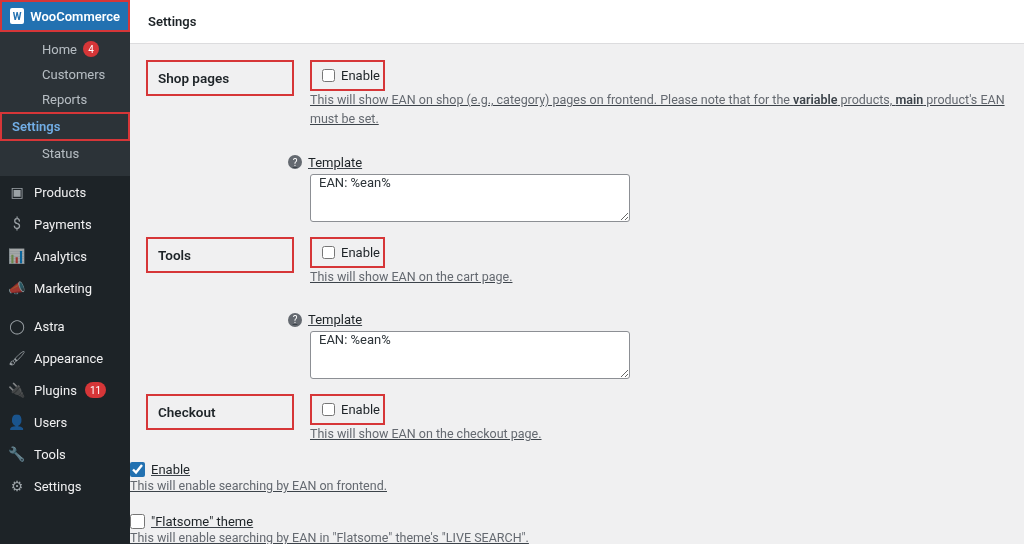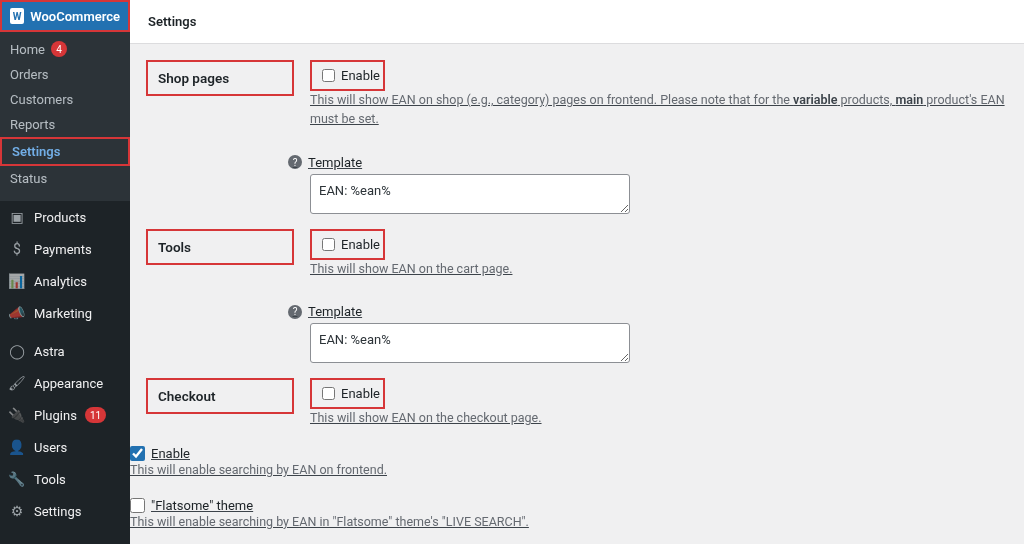--- a/index.html
+++ b/index.html
@@ -1,63 +1,60 @@
 <!DOCTYPE html>
 <html><head>
 <meta charset="utf-8">
 <style>
   * { box-sizing: border-box; margin: 0; padding: 0; }
   body { font-family: -apple-system, BlinkMacSystemFont, "Segoe UI", Roboto, sans-serif; font-size: 13px; color: #3c434a; background: #f0f0f1; width: 1024px; height: 544px; overflow: hidden; display: flex; }
   .sidebar { width: 130px; background: #1d2327; color: #fff; flex-shrink: 0; display: flex; flex-direction: column; font-size: 13px; }
   .side-top { background: #2271b1; color: #fff; padding: 6px 8px; font-weight: 600; display: flex; align-items: center; gap: 6px; border: 2px solid #d63638; position: relative; }
   .side-top::after { content:''; position:absolute; right:-8px; top:50%; transform:translateY(-50%); border:6px solid transparent; border-right-color:#fff; }
   .submenu { background: #2c3338; padding: 4px 0 10px 0; }
-  .submenu .item { display:flex; align-items:center; padding: 5px 10px; color: rgba(240,246,252,.7); cursor:pointer; gap:6px; }
+  .submenu .item { display:flex; align-items:center; padding: 5px 10px; color: rgba(240,246,252,.7); cursor:pointer; gap:6px;margin-left:32px; }
   .submenu .item.active { color:#72aee6; font-weight:600; }
   .badge { background:#d63638; color:#fff; border-radius:9px; min-width:16px; height:16px; font-size:10px; display:inline-flex; align-items:center; justify-content:center; padding:0 5px; }
   .hl { border: 2px solid #d63638; }
   .menu { flex:1; }
   .menu .mitem { display:flex; align-items:center; gap:8px; padding: 7px 8px; color:#f0f0f1; cursor:pointer; }
   .menu .mitem .ic { width:18px; height:18px; display:inline-flex; align-items:center; justify-content:center; color:rgba(240,246,252,.6); font-size:14px; }
   .menu .sep { height:6px; }
   .main { flex:1; background:#f0f0f1; overflow:auto; }
   .topbar { background:#fff; border-bottom:1px solid #dcdcde; padding:14px 18px; font-size:13px; color:#1d2327; font-weight:600; }
   .content { padding: 10px 0 20px 0; }
   .row { display:flex; align-items:flex-start; padding: 6px 0; }
   .rowlabel { width:180px; flex-shrink:0; padding: 8px 10px 8px 8px; font-weight:600; color:#1d2327; font-size:13.5px; }
   .rowbody { flex:1; padding: 6px 10px 6px 0; text-decoration: underline; }
   .chk { display:flex; align-items:center; gap:6px; font-size:13px; color:#1d2327; }
   .chk input { width:15px; height:15px; accent-color:#2271b1; cursor:pointer; }
   .desc { color:#646970; font-size:12.5px; margin-top:0; line-height:1.5; }
   .tlabel { display:flex; align-items:center; gap:6px; margin: 26px 0 4px 0; color:#1d2327; font-size:13px; }
   .qmark { width:14px; height:14px; border-radius:50%; background:#646970; color:#fff; font-size:10px; display:inline-flex; align-items:center; justify-content:center; cursor:help; margin-left:-22px; }
-  textarea { width:320px; height:40px; border:1px solid #8c8f94; border-radius:3px; padding:8px 8px; font-size:13px; font-family:inherit; resize:both; color:#2c3338; }
+  textarea { width:320px; height:48px; border:1px solid #8c8f94; border-radius:3px; padding:0 8px; font-size:13px; font-family:inherit; resize:both; color:#2c3338; }
   .hl-wrap { display:inline-block;margin-left:16px; }
   .row.hl-row .rowlabel { padding:0; }
   .row.hl-row .rowlabel .hl-wrap { border:2px solid #d63638; padding:8px 10px; width:148px; }
   .row.hl-row .rowbody { padding:0 10px 0 0; }
   .row.hl-row .chk-hl { border:2px solid #d63638; padding:6px 10px; display:inline-flex; width:75px; }
   .wico { width:16px; height:16px; background:#fff; color:#2271b1; border-radius:2px; font-size:10px; display:inline-flex; align-items:center; justify-content:center; font-weight:700; }
   strong { font-weight:600; color:#3c434a; }
 </style>
 </head>
 <body>
 
 <div class="sidebar">
   <div class="side-top">
     <span class="wico">W</span>
     <span>WooCommerce</span>
   </div>
   <div class="submenu" id="submenu">
       <div class="item">
         <span>Home</span>
         <span class="badge">4</span>
-      </div>
-      <div class="item">
-        <span>Orders</span>
       </div>
       <div class="item">
         <span>Customers</span>
       </div>
       <div class="item">
         <span>Reports</span>
       </div>
       <div class="item active hl" style="border: 2px solid rgb(214, 54, 56); margin: 0px;">
         <span>Settings</span>
       </div>

